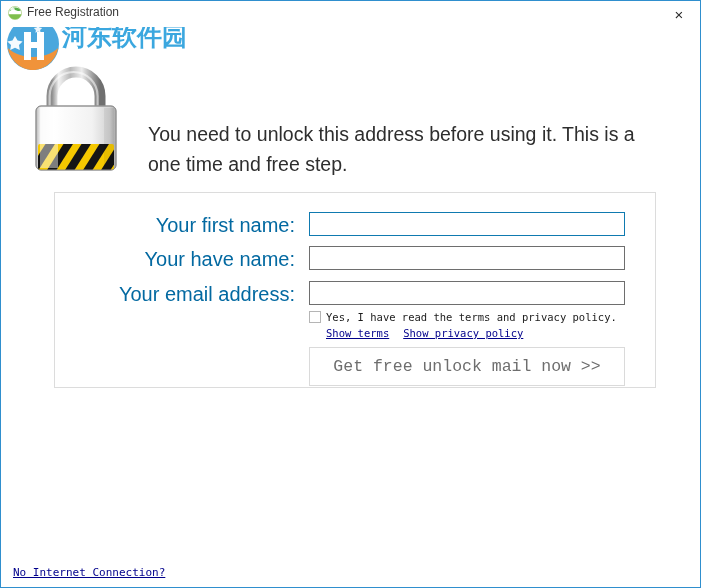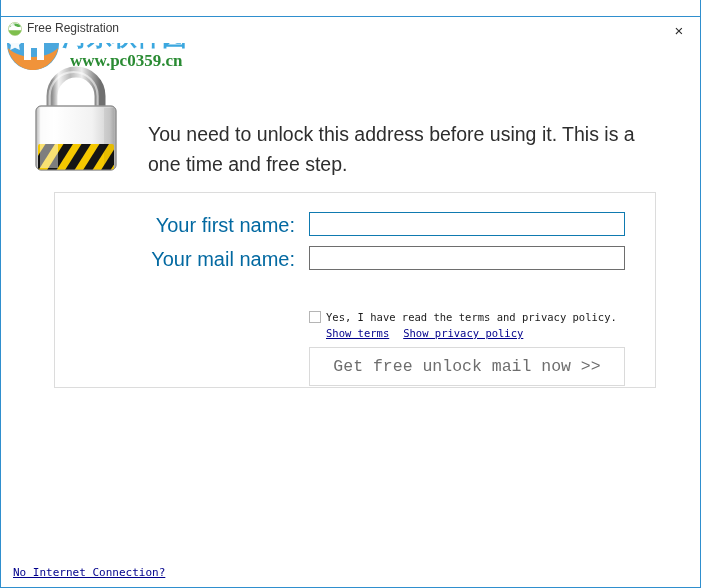--- a/index.html
+++ b/index.html
@@ -29,21 +29,20 @@
   
   #titlebar {
     position: absolute;
     left: 0; top: 0;
     width: 701px;
     height: 27px;
     background: #ffffff;
     border-top: 1px solid #2f8fce;
     box-sizing: border-box;
     z-index: 40;
-    margin-top: 16px;
   }
   #title-icon {
     position: absolute;
     left: 6px; top: 4px;
     width: 16px; height: 16px;
   }
   #title-text {
     position: absolute;
     left: 26px; top: 4px;
     font-size: 12px;
@@ -266,21 +265,20 @@
         <path d="M3.8 32 C10 38 20 41 29 41 C38 41 48 38 54.2 32
                  C52 44 41.5 54 29 54 C16.5 54 6 44 3.8 32 Z" fill="#f0933a"></path>
         <path d="M20 16 h7 v10 h6 v-10 h7 v28 h-7 V32 h-6 v12 h-7 Z" fill="#ffffff"></path>
         <path d="M11 20 l2.6 4.4 l5 1 l-3.6 3.7 l0.8 5 l-4.8-2.4 l-4.8 2.4 l0.8-5
                  l-3.6-3.7 l5-1 Z" fill="#ffffff" opacity="0.95"></path>
         <path d="M34 9 l1.3 2.6 l2.9 0.4 l-2.1 2 l0.5 2.8 l-2.6-1.3 l-2.6 1.3 l0.5-2.8
                  l-2.1-2 l2.9-0.4 Z" fill="#ffffff" opacity="0.9"></path>
       </svg>
     </span>
     <div id="wm-cn">河东软件园</div>
-    <div id="wm-url">www.pc0359.cn</div>
   </div>
 
   <div id="lock-image">
     <svg width="100" height="118" viewBox="0 0 100 118">
       <defs>
         <linearGradient id="shackleGrad" x1="0" y1="0" x2="1" y2="0">
           <stop offset="0%" stop-color="#8d8d8d"></stop>
           <stop offset="14%" stop-color="#f4f4f4"></stop>
           <stop offset="38%" stop-color="#b9b9b9"></stop>
           <stop offset="62%" stop-color="#ededed"></stop>
@@ -330,24 +328,28 @@
   <div id="headline">You need to unlock this address before using it. This is a one time and free step.</div>
 
   <div id="form-panel">
 
     <div class="field-row" id="row-first">
       <label class="field-label">Your first name:</label>
       <input class="field-input focused" type="text" value="" style="">
     </div>
 
     <div class="field-row" id="row-last">
-      <label class="field-label">Your mail name:</label>
+      <label class="field-label">Your have name:</label>
       <input class="field-input" type="text" value="" style="">
     </div>
 
+    <div class="field-row" id="row-email">
+      <label class="field-label">Your email address:</label>
+      <input class="field-input" type="text" value="" style="">
+    </div>
 
     <div id="consent-row">
       <span id="consent-checkbox"></span>
       <span id="consent-label">Yes, I have read the terms and privacy policy.</span>
     </div>
 
     <div id="links-row">
       <span class="policy-link">Show terms</span>
       <span class="policy-link">Show privacy policy</span>
     </div>

